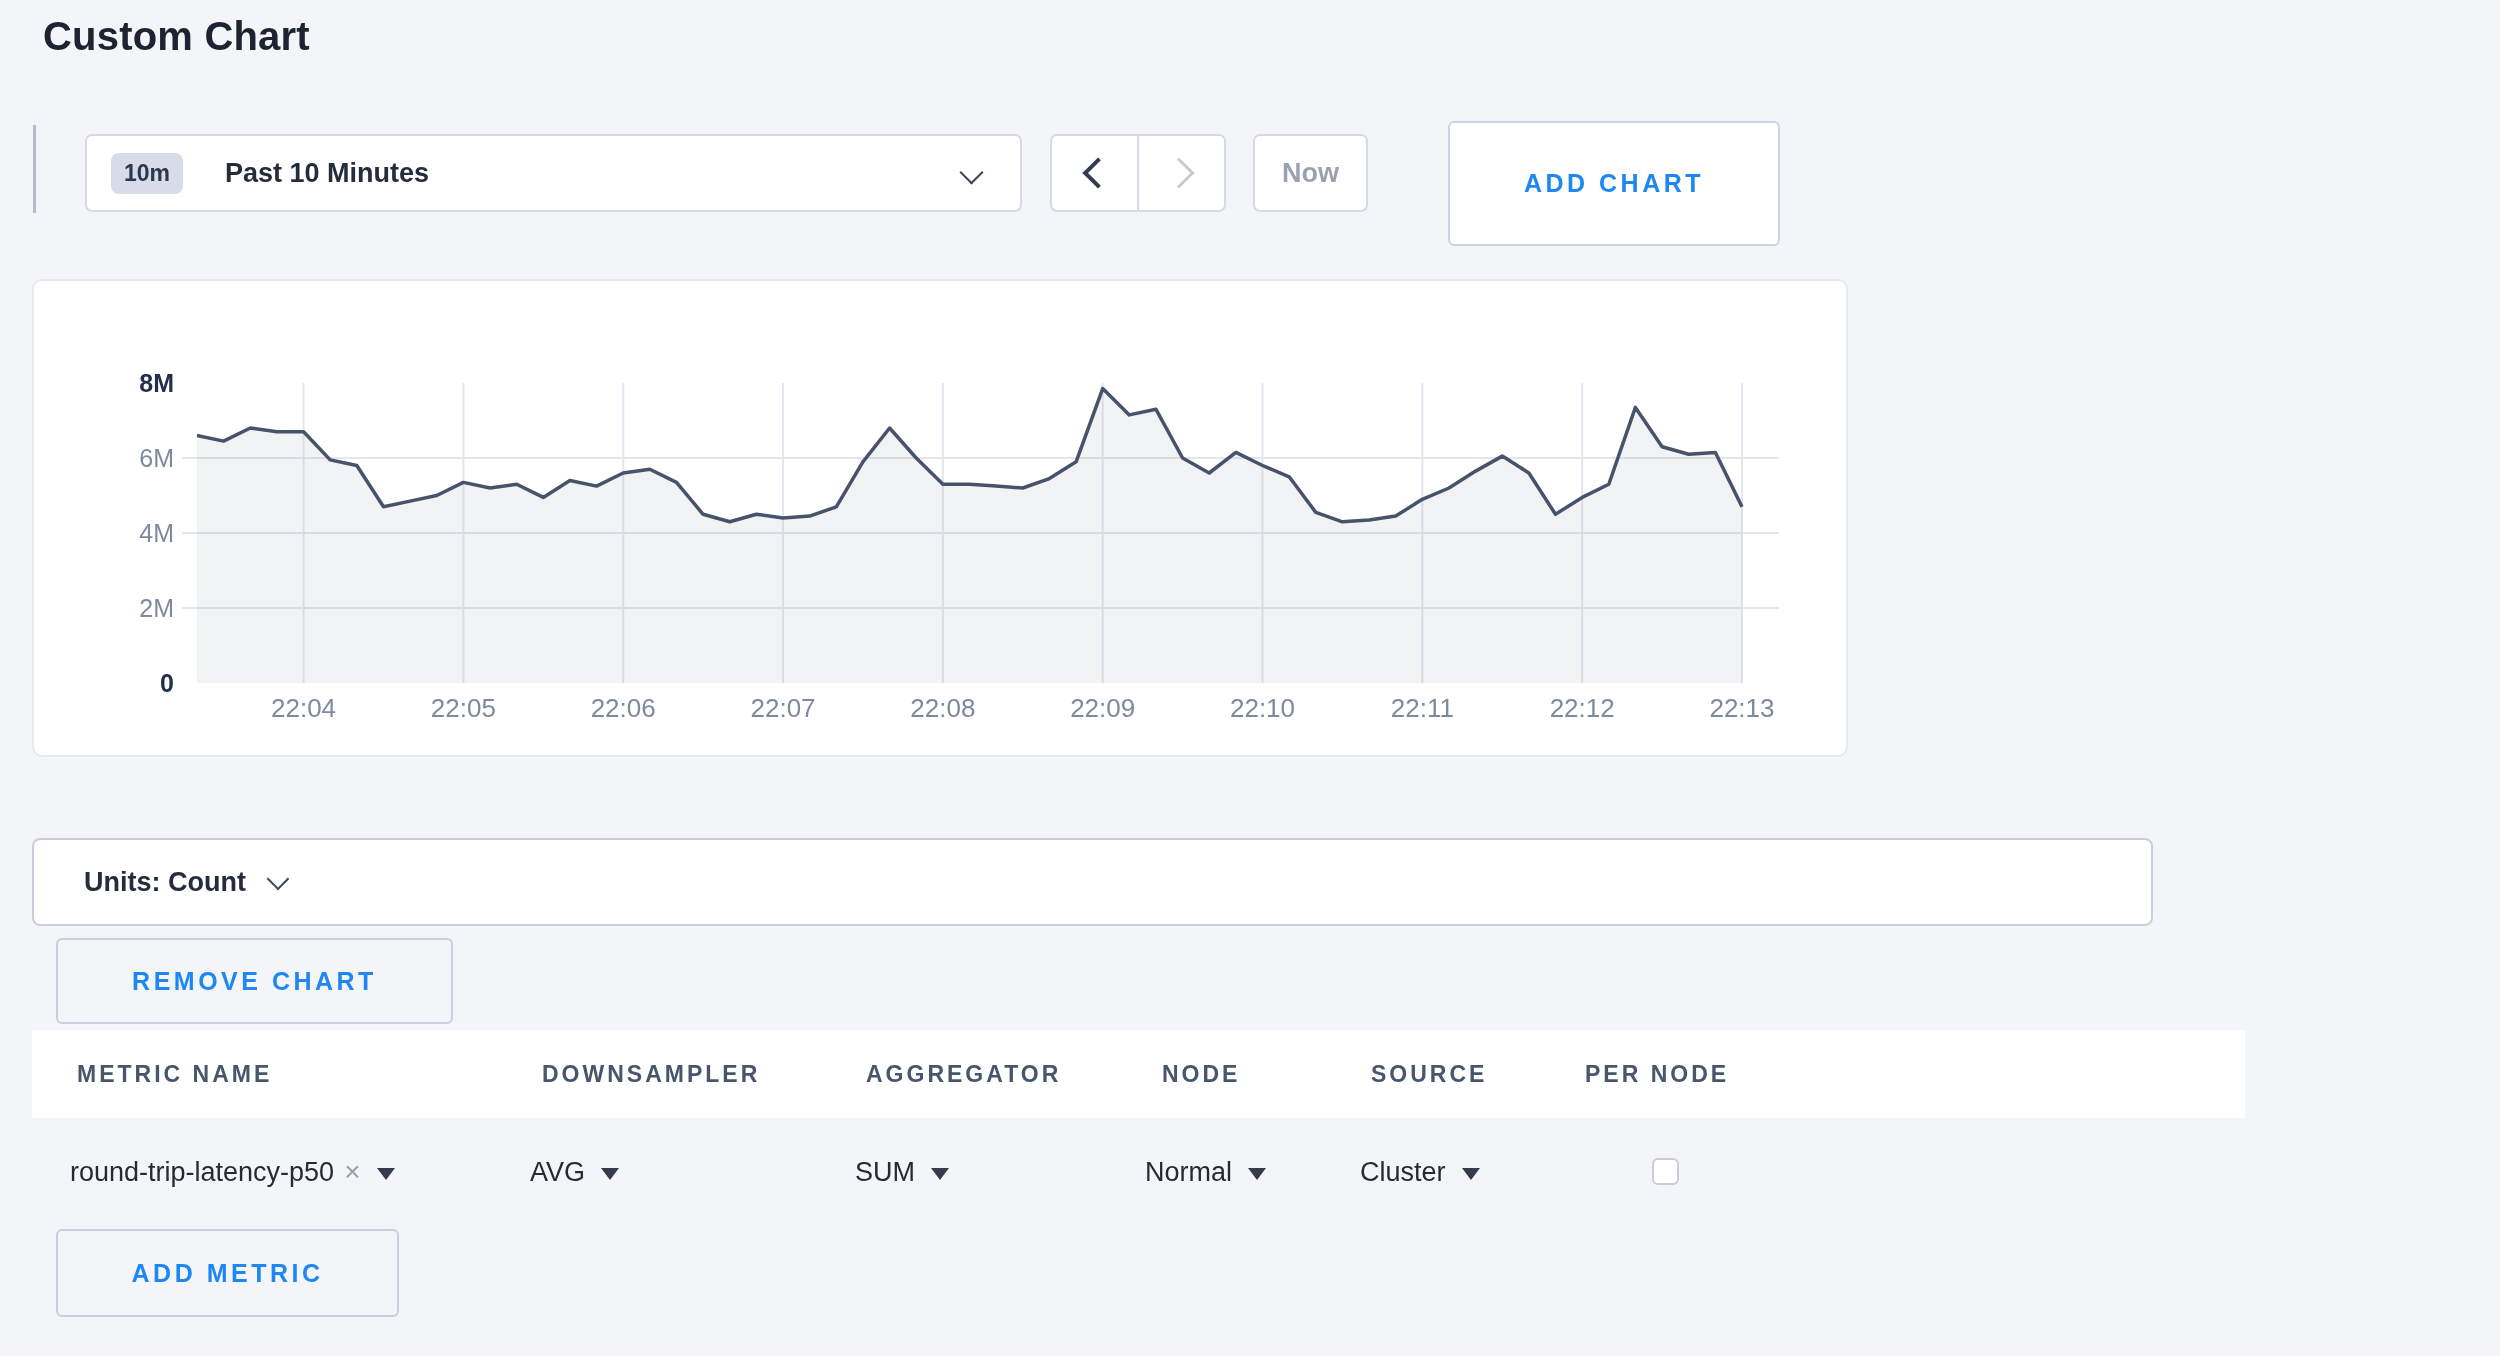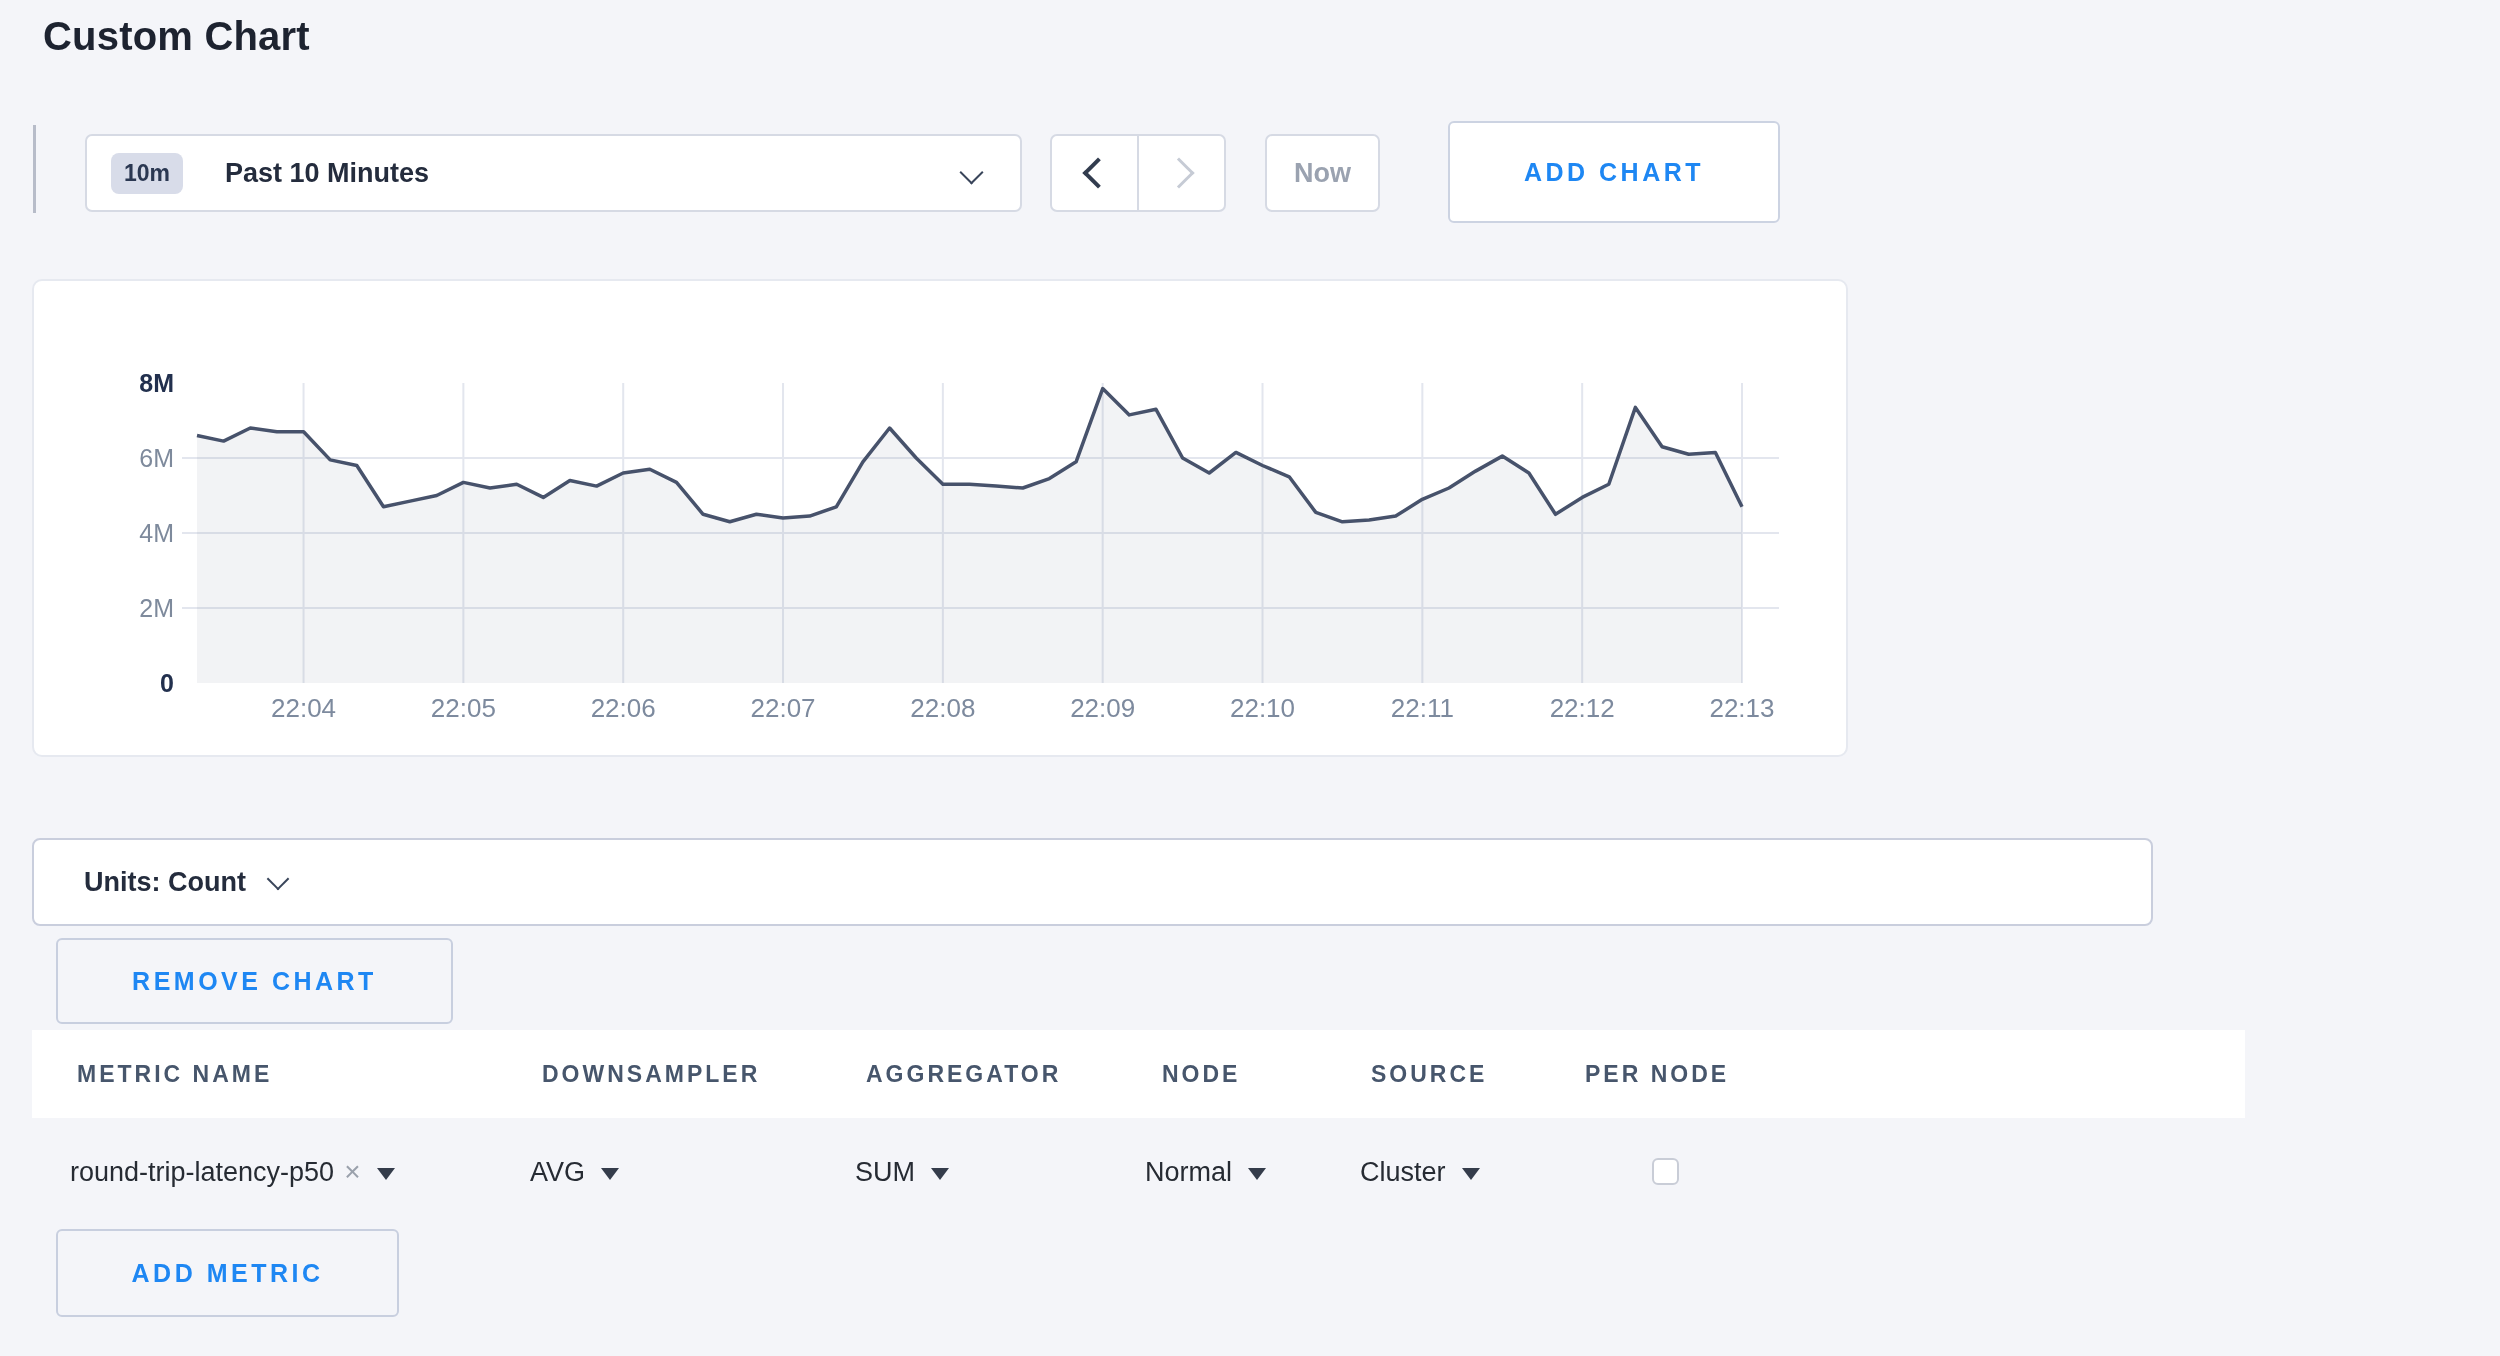--- a/index.html
+++ b/index.html
@@ -16,24 +16,24 @@
   .chev{display:inline-block;box-sizing:border-box;}
   .chev-down{width:17px;height:17px;border-right:2.5px solid #39455a;border-bottom:2.5px solid #39455a;transform:rotate(45deg);}
   .select-chev{position:absolute;right:40px;top:28px;}
 
   .pager{left:1050px;top:134px;width:176px;height:78px;display:flex;padding:0;}
   .pager .half{flex:1;display:flex;align-items:center;justify-content:center;cursor:pointer;background:transparent;border:none;}
   .pager .half + .half{border-left:2px solid #d6dae4;}
   .chev-left{width:22px;height:22px;border-left:4px solid #323c4e;border-bottom:4px solid #323c4e;transform:rotate(45deg);margin-left:6px;}
   .chev-right{width:22px;height:22px;border-right:3.5px solid #c6cbd5;border-top:3.5px solid #c6cbd5;transform:rotate(45deg);margin-right:6px;}
 
-  .now-btn{left:1253px;top:134px;width:115px;height:78px;font-size:27px;font-weight:700;color:#9aa2b0;display:flex;align-items:center;justify-content:center;cursor:default;margin-left:12px;}
+  .now-btn{left:1253px;top:134px;width:115px;height:78px;font-size:27px;font-weight:700;color:#9aa2b0;display:flex;align-items:center;justify-content:center;cursor:default;}
 
   .blue-btn{box-sizing:border-box;position:absolute;background:transparent;border:2px solid #c8cfdf;border-radius:6px;color:#1e87f3;font-size:25px;font-weight:700;letter-spacing:3.5px;display:flex;align-items:center;justify-content:center;cursor:pointer;font-family:inherit;}
-  .add-chart-btn{left:1448px;top:121px;width:332px;height:102px;background:#fff;border-color:#ccd3e2;}
+  .add-chart-btn{left:1448px;top:121px;width:332px;height:125px;background:#fff;border-color:#ccd3e2;}
   .remove-chart-btn{left:56px;top:938px;width:397px;height:86px;}
   .add-metric-btn{left:56px;top:1229px;width:343px;height:88px;}
 
   .chart-card{position:absolute;left:32px;top:279px;width:1816px;height:478px;background:#fff;border:2px solid #e6e9f0;border-radius:10px;box-sizing:border-box;}
   .chart-card svg{position:absolute;left:0;top:0;}
   .ylab{font-size:25px;fill:#7e8a9c;}
   .ylab.edge{font-weight:700;fill:#22304e;}
   .xlab{font-size:26px;fill:#7d8a9e;}
 
   .units-bar{left:32px;top:838px;width:2121px;height:88px;border:2px solid #c9cedd;border-radius:8px;display:flex;align-items:center;cursor:pointer;}

